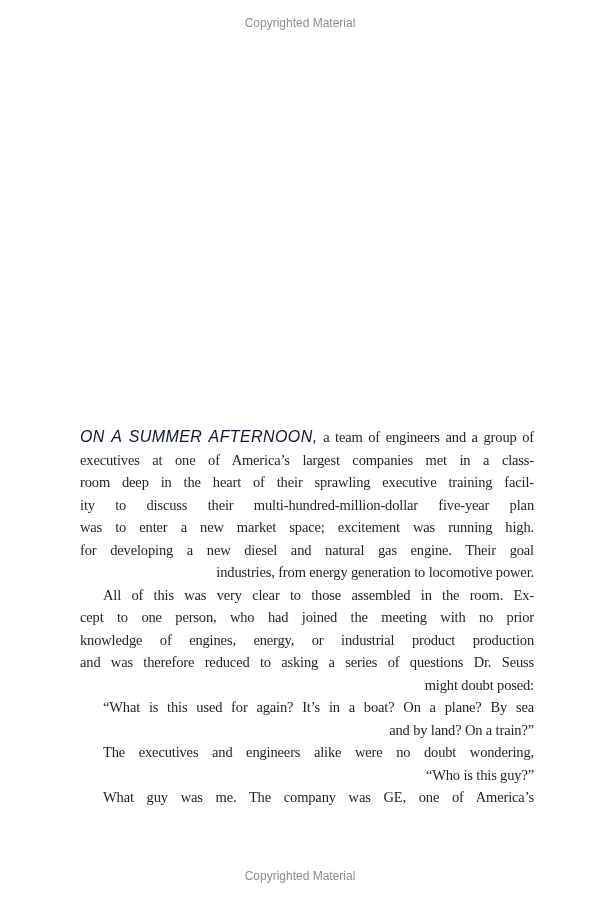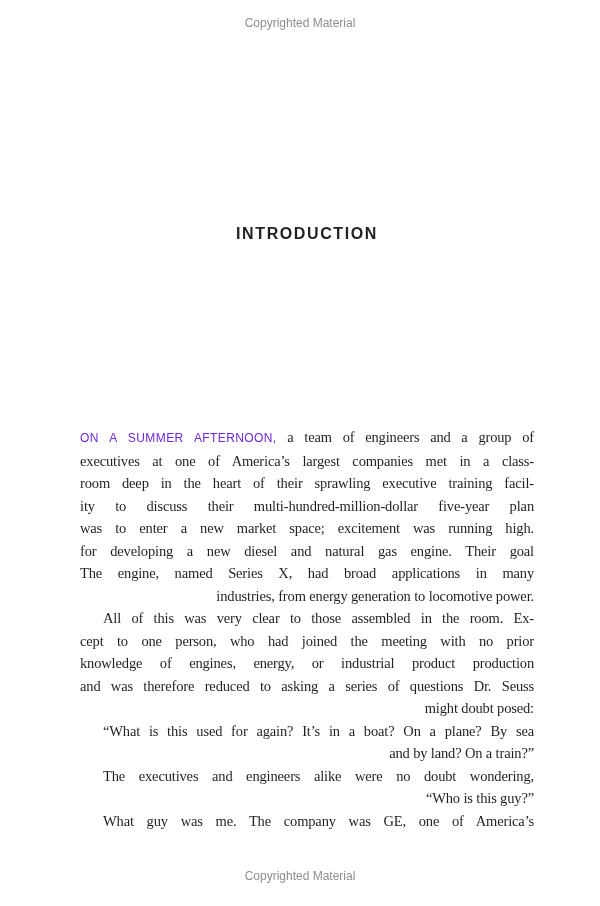--- a/index.html
+++ b/index.html
@@ -43,41 +43,40 @@
     color: #231f20;
     font-size: 14.5px;
     line-height: 22.5px;
     letter-spacing: -0.15px;
   }
   .line { text-align: right; }
   .line.just { text-align: justify; text-align-last: justify; }
   .line.indent { padding-left: 23px; }
   .leadin {
     font-family: "Liberation Sans", sans-serif;
-    font-size: 12px;
+    font-size: 16px;
     letter-spacing: 0.4px;
-    color: #6d28d9;
+    color: #0f172a;
+    font-style: italic;
   }
 </style>
 </head>
 <body>
 
 <div class="page">
   <div class="copyright top">Copyrighted Material</div>
 
-  <h1 class="heading">INTRODUCTION</h1>
 
   <div class="body-text">
       <div class="line just"><span class="leadin">ON A SUMMER AFTERNOON,</span> a team of engineers and a group of</div>
       <div class="line just">executives at one of America’s largest companies met in a class-</div>
       <div class="line just">room deep in the heart of their sprawling executive training facil-</div>
       <div class="line just">ity to discuss their multi-hundred-million-dollar five-year plan</div>
       <div class="line just">was to enter a new market space; excitement was running high.</div>
       <div class="line just">for developing a new diesel and natural gas engine. Their goal</div>
-      <div class="line just">The engine, named Series X, had broad applications in many</div>
       <div class="line">industries, from energy generation to locomotive power.</div>
       <div class="line just indent">All of this was very clear to those assembled in the room. Ex-</div>
       <div class="line just">cept to one person, who had joined the meeting with no prior</div>
       <div class="line just">knowledge of engines, energy, or industrial product production</div>
       <div class="line just">and was therefore reduced to asking a series of questions Dr. Seuss</div>
       <div class="line">might doubt posed:</div>
       <div class="line just indent">“What is this used for again? It’s in a boat? On a plane? By sea</div>
       <div class="line">and by land? On a train?”</div>
       <div class="line just indent">The executives and engineers alike were no doubt wondering,</div>
       <div class="line">“Who is this guy?”</div>

